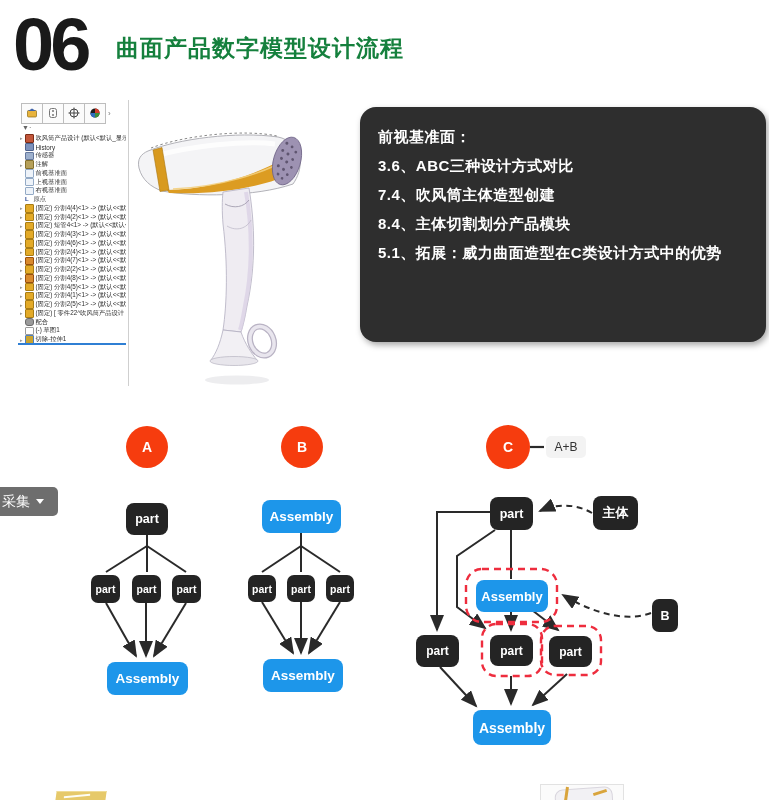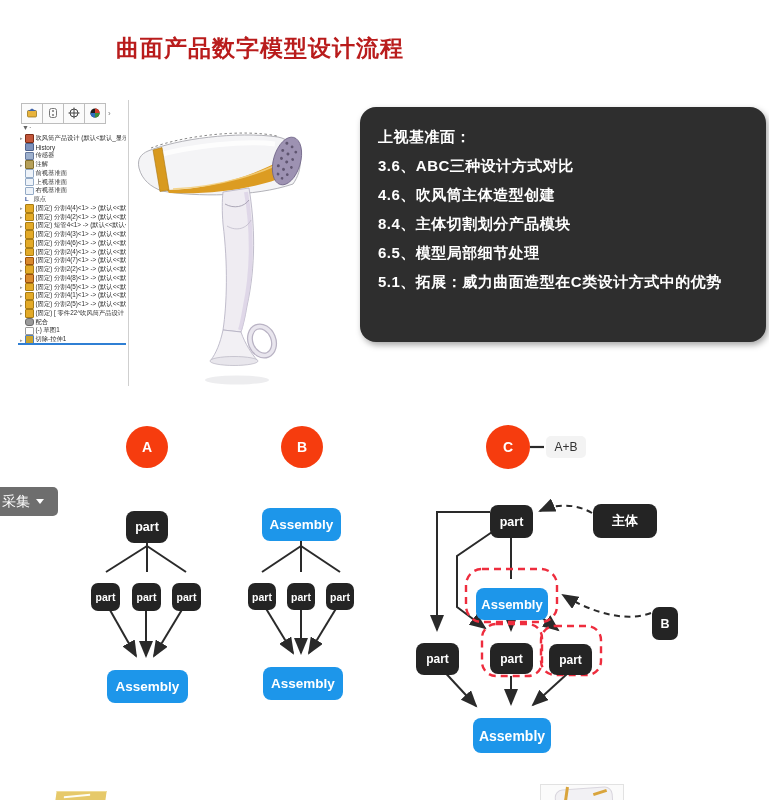--- a/index.html
+++ b/index.html
@@ -2,21 +2,21 @@
 <html><head>
 <meta charset="utf-8">
 <style>
   html,body{margin:0;padding:0;background:#fff;}
   #stage{position:relative;width:769px;height:800px;background:#ffffff;overflow:hidden;
          font-family:"Liberation Sans","DejaVu Sans",sans-serif;}
   .abs{position:absolute;}
 
   
   .big-num{left:13px;top:2px;font-size:74px;font-weight:bold;color:#1a1a1a;letter-spacing:-4px;}
-  .page-title{left:116px;top:33px;font-size:23px;font-weight:bold;color:#b91c1c;letter-spacing:1px;}
+  .page-title{left:116px;top:33px;font-size:23px;font-weight:bold;color:#15803d;letter-spacing:1px;}
 
   
   .course{left:360px;top:107px;width:406px;height:235px;background:#2e2e2e;border-radius:16px;
           box-shadow:2px 3px 6px rgba(0,0,0,.35);color:#fff;padding:15px 18px;box-sizing:border-box;}
   .course .line{font-size:15px;font-weight:bold;line-height:29px;letter-spacing:.5px;white-space:nowrap;}
 
   
   .sw{left:18px;top:100px;width:110px;height:286px;background:#fff;border-right:1px solid #cfcfcf;}
   .sw-tabs{position:absolute;left:3px;top:3px;height:20px;display:flex;align-items:center;gap:0;}
   .sw-tab{width:20px;height:19px;border:1px solid #bdbdbd;background:#fbfbfb;display:flex;
@@ -43,21 +43,21 @@
 
   
   .collect-btn{left:-14px;top:487px;width:72px;height:29px;background:#6e6e6e;border-radius:5px;
                color:#fff;display:flex;align-items:center;padding-left:16px;box-sizing:border-box;
                font-size:14px;gap:6px;z-index:6;cursor:pointer;}
   .collect-caret{width:0;height:0;border-left:4.5px solid transparent;border-right:4.5px solid transparent;
                  border-top:5.5px solid #fff;}
 
   
   .nodebox{position:absolute;display:flex;align-items:center;justify-content:center;color:#fff;
-           font-weight:bold;border-radius:8px;z-index:2;margin-top:8px;}
+           font-weight:bold;border-radius:8px;z-index:2;}
   .n-part{background:#242424;font-size:12.5px;}
   .n-part-s{background:#242424;font-size:10.5px;border-radius:7px;}
   .n-assembly{background:#1d96ea;font-size:13.5px;}
   .circle{position:absolute;width:42px;height:42px;border-radius:50%;background:#f63c0e;color:#fff;
           display:flex;align-items:center;justify-content:center;font-weight:bold;font-size:14px;z-index:2;}
   .chip{position:absolute;background:#f3f3f3;border-radius:5px;color:#333;font-size:12px;
         display:flex;align-items:center;justify-content:center;z-index:2;}
   #diagram-svg{position:absolute;left:0;top:0;width:769px;height:800px;z-index:1;}
 
   
@@ -70,20 +70,21 @@
   .thumb-right .body{position:absolute;left:14px;top:3px;width:56px;height:22px;background:#f2f1f4;
                border-radius:8px;border:1px solid #d9d6de;transform:rotate(-4deg);}
   .thumb-right .gold1{position:absolute;left:24px;top:2px;width:3px;height:14px;background:#d9a43c;transform:rotate(8deg);}
   .thumb-right .gold2{position:absolute;left:52px;top:6px;width:14px;height:3px;background:#d9a43c;transform:rotate(-18deg);}
 </style>
 </head>
 <body>
 
 <div id="stage">
 
+  <div class="abs big-num">06</div>
   <div class="abs page-title">曲面产品数字模型设计流程</div>
 
   <div class="abs sw">
     <div class="sw-tabs">
       <div class="sw-tab">
         <svg width="12" height="12" viewBox="0 0 12 12">
           <rect x="1.5" y="3.5" width="9" height="6.5" rx="1" fill="#e8b33c" stroke="#8d6b10" stroke-width="0.7"></rect>
           <path d="M2,4 L6,1.5 L10,4 Z" fill="#3f62a8"></path>
         </svg>
       </div>
@@ -278,26 +279,25 @@
     <path d="M108,226 L126,228 C130,240 137,250 142,256 L96,256 C101,249 105,240 108,226 Z" fill="#f2f0f4" stroke="#b3aec0" stroke-width="0.8"></path>
     <ellipse cx="119" cy="257" rx="24" ry="4.5" fill="#e8e6ec" stroke="#b8b4c2" stroke-width="0.7"></ellipse>
 
     <g transform="rotate(-22 147 237)">
       <ellipse cx="147" cy="237" rx="11.5" ry="15" fill="none" stroke="#b9b3c4" stroke-width="6"></ellipse>
       <ellipse cx="147" cy="237" rx="11.5" ry="15" fill="none" stroke="#e9e6ee" stroke-width="3.5"></ellipse>
     </g>
   </svg>
 
   <div class="abs course">
-    <div class="line">上视基准面：</div>
+    <div class="line">前视基准面：</div>
     <div id="course-list">
         <div class="line">3.6、ABC三种设计方式对比</div>
-        <div class="line">4.6、吹风筒主体造型创建</div>
+        <div class="line">7.4、吹风筒主体造型创建</div>
         <div class="line">8.4、主体切割划分产品模块</div>
-        <div class="line">6.5、模型局部细节处理</div>
         <div class="line">5.1、拓展：威力曲面造型在C类设计方式中的优势</div>
       </div>
   </div>
 
   <div class="abs collect-btn">
     <span>采集</span>
     <span class="collect-caret"></span>
   </div>
 
   <svg id="diagram-svg" viewBox="0 0 769 800">
@@ -387,21 +387,21 @@
   <div class="nodebox n-part-s" style="left:326px;top:575px;width:28px;height:27px;">
       <span>part</span>
     </div>
   <div class="nodebox n-assembly" style="left:263px;top:659px;width:80px;height:33px;">
       <span>Assembly</span>
     </div>
 
   <div class="nodebox n-part" style="left:490px;top:497px;width:43px;height:33px;">
       <span>part</span>
     </div>
-  <div class="nodebox n-part" style="left:593px;top:496px;width:64px;height:34px;font-size:13px;">
+  <div class="nodebox n-part" style="left:593px;top:496px;width:45px;height:34px;font-size:13px;">
       <span>主体</span>
     </div>
   <div class="nodebox n-assembly" style="left:476px;top:580px;width:72px;height:32px;font-size:13px;">
       <span>Assembly</span>
     </div>
   <div class="nodebox n-part" style="left:652px;top:599px;width:26px;height:33px;font-size:12.5px;border-radius:7px;">
       <span>B</span>
     </div>
   <div class="nodebox n-part" style="left:416px;top:635px;width:43px;height:32px;font-size:12px;">
       <span>part</span>

